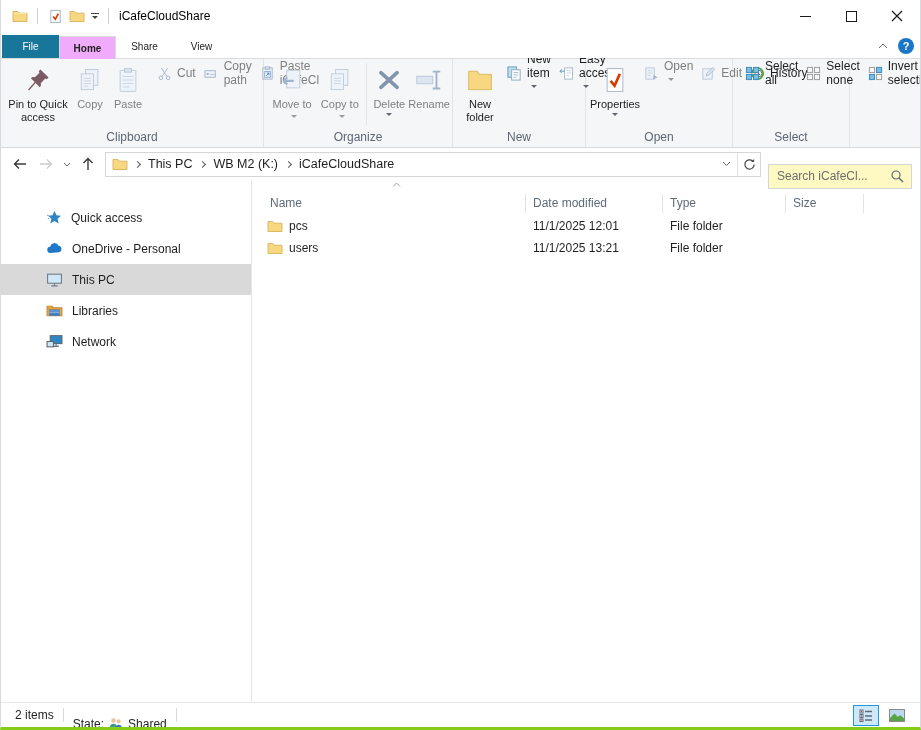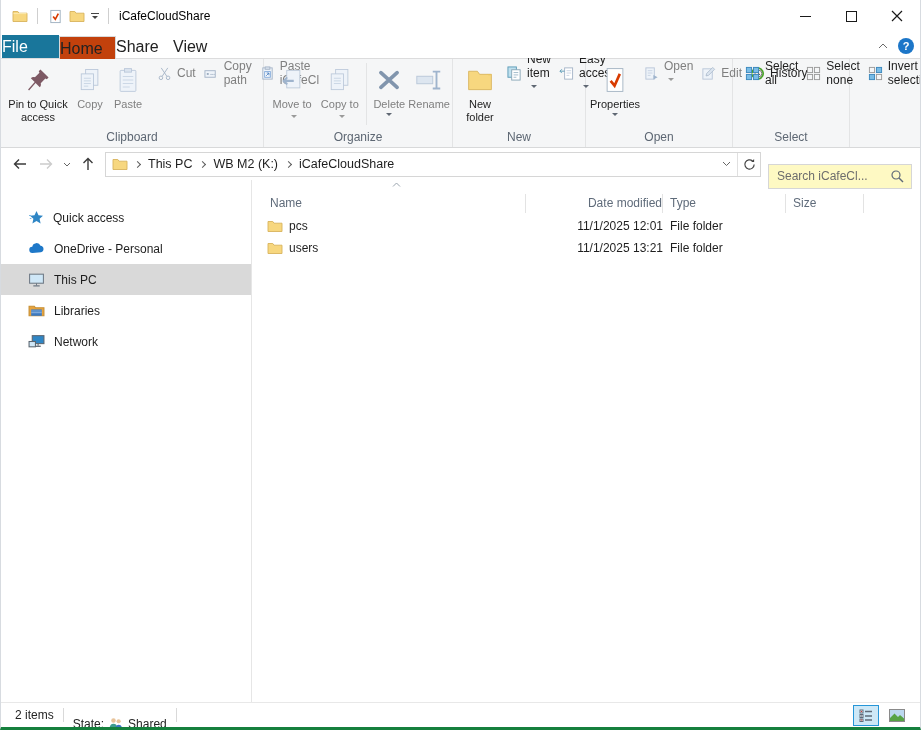--- a/index.html
+++ b/index.html
@@ -1,33 +1,33 @@
 <!DOCTYPE html>
 <html><head>
 <meta charset="utf-8">
 <style>
   * { box-sizing: border-box; }
   body { margin:0; font-family:"Liberation Sans", sans-serif; background:#fff; }
   .window { width:921px; height:730px; display:flex; flex-direction:column; background:#fff;
-            border-left:1px solid #d7dbe0; border-right:1px solid #d7dbe0; border-bottom:3px solid #15803d; overflow:hidden; }
+            border-left:1px solid #d7dbe0; border-right:1px solid #d7dbe0; border-bottom:3px solid #84cc16; overflow:hidden; }
 
   
   .titlebar { height:32px; display:flex; align-items:center; padding-left:8px; flex:0 0 auto; }
   .qat-sep { width:1px; height:16px; background:#cfcfcf; margin:0 6px; }
   .qat-btn { display:flex; align-items:center; justify-content:center; width:22px; height:24px; }
   .qat-caret { display:flex; flex-direction:column; align-items:center; width:14px; }
   .title-text { font-size:12px; color:#000; margin-left:4px; }
   .caption { margin-left:auto; display:flex; height:32px; }
   .cap-btn { width:46px; height:32px; display:flex; align-items:center; justify-content:center; }
 
   
   .tabrow { height:26px; display:flex; align-items:flex-end; background:#fff; position:relative; flex:0 0 auto; }
-  .tab { width:57px; height:23px; line-height:23px; text-align:left; font-size:16px; color:#222; }
+  .tab { width:57px; height:23px; line-height:23px; text-align:center; font-size:10px; color:#222; }
   .tab-file { background:#19769b; color:#fff; margin-left:1px; }
-  .tab-selected { background:#c2410c; border:1px solid #d8d9da; border-bottom:none; position:relative; z-index:2; margin-bottom:-1px; }
+  .tab-selected { background:#f0abfc; border:1px solid #d8d9da; border-bottom:none; position:relative; z-index:2; margin-bottom:-1px;font-weight:bold; }
   .tabrow-right { position:absolute; right:6px; bottom:4px; display:flex; align-items:center; gap:10px; }
   .help-btn { width:16px; height:16px; border-radius:50%; background:#1c76c8; color:#fff; font-size:11px; font-weight:bold;
               display:flex; align-items:center; justify-content:center; }
 
   
   .ribbon { height:90px; background:#f5f6f7; border-top:1px solid #dcdcdd; border-bottom:1px solid #d8d9da;
             display:flex; flex:0 0 auto; }
   .grp { display:flex; flex-direction:column; border-right:1px solid #e3e4e5; }
   .g-clipboard{ width:263px; } .g-organize{ width:189px; } .g-new{ width:133px; } .g-open{ width:147px; } .g-select{ width:117px; }
   .grp-body { flex:1; display:flex; align-items:flex-start; padding:2px 2px 0 4px; }
@@ -56,27 +56,27 @@
   .refresh-btn { width:23px; height:100%; border-left:1px solid #e0e0e0; display:flex; align-items:center; justify-content:center; }
   .search { width:144px; height:25px; border:1px solid #d6d6d6; background:#fef9c3; display:flex; align-items:center; margin-left:5px;margin-top:24px; }
   .search input { border:none; outline:none; flex:1; min-width:0; font-size:12px; color:#555; padding:0 0 0 8px;
                   font-family:"Liberation Sans", sans-serif; background:transparent; }
   .search input::placeholder { color:#6d6d6d; opacity:1; }
   .search .mag { padding:0 7px 0 2px; display:flex; }
 
   
   .main { flex:1; display:flex; min-height:0; }
   .sidebar { width:251px; border-right:1px solid #e6e6e6; padding-top:22px; flex:0 0 auto; }
-  .side-item { height:31px; display:flex; align-items:center; gap:9px; padding-left:27px; font-size:12px; color:#1e1e1e; }
+  .side-item { height:31px; display:flex; align-items:center; gap:9px; padding-left:45px; font-size:12px; color:#1e1e1e; }
   .side-item.selected { background:#d9d9d9; }
   .content { flex:1; padding-top:4px; position:relative; }
   .sort-chev { position:absolute; top:2px; left:140px; }
   .cols { display:flex; padding-left:11px; height:22px; align-items:center; margin-top:8px; }
   .col-h { font-size:12px; color:#5f6b7a; border-right:1px solid #e3e3e3; height:19px; line-height:19px; padding-left:7px; }
-  .c-name{ width:263px; } .c-date{ width:137px;text-align:right; } .c-type{ width:123px; } .c-size{ width:78px; }
+  .c-name{ width:263px; } .c-date{ width:137px; } .c-type{ width:123px; } .c-size{ width:78px; }
   .file-row { display:flex; align-items:center; height:21px; padding-left:11px; font-size:12px; color:#1f1f1f; margin-top:1px; }
   .cell { padding-left:7px; white-space:nowrap; overflow:hidden; }
   .cell-name { display:flex; align-items:center; gap:6px; padding-left:4px; }
 
   
   .statusbar { height:25px; border-top:1px solid #e8e8e8; display:flex; align-items:center; padding:0 10px 0 14px;
                font-size:12px; color:#242424; flex:0 0 auto; }
   .st-sep { width:1px; height:14px; background:#d9d9d9; margin:0 9px; }
   .st-state { display:flex; align-items:center; gap:4px;margin-top:17px; }
   .viewbtns { margin-left:auto; display:flex; gap:5px; }

